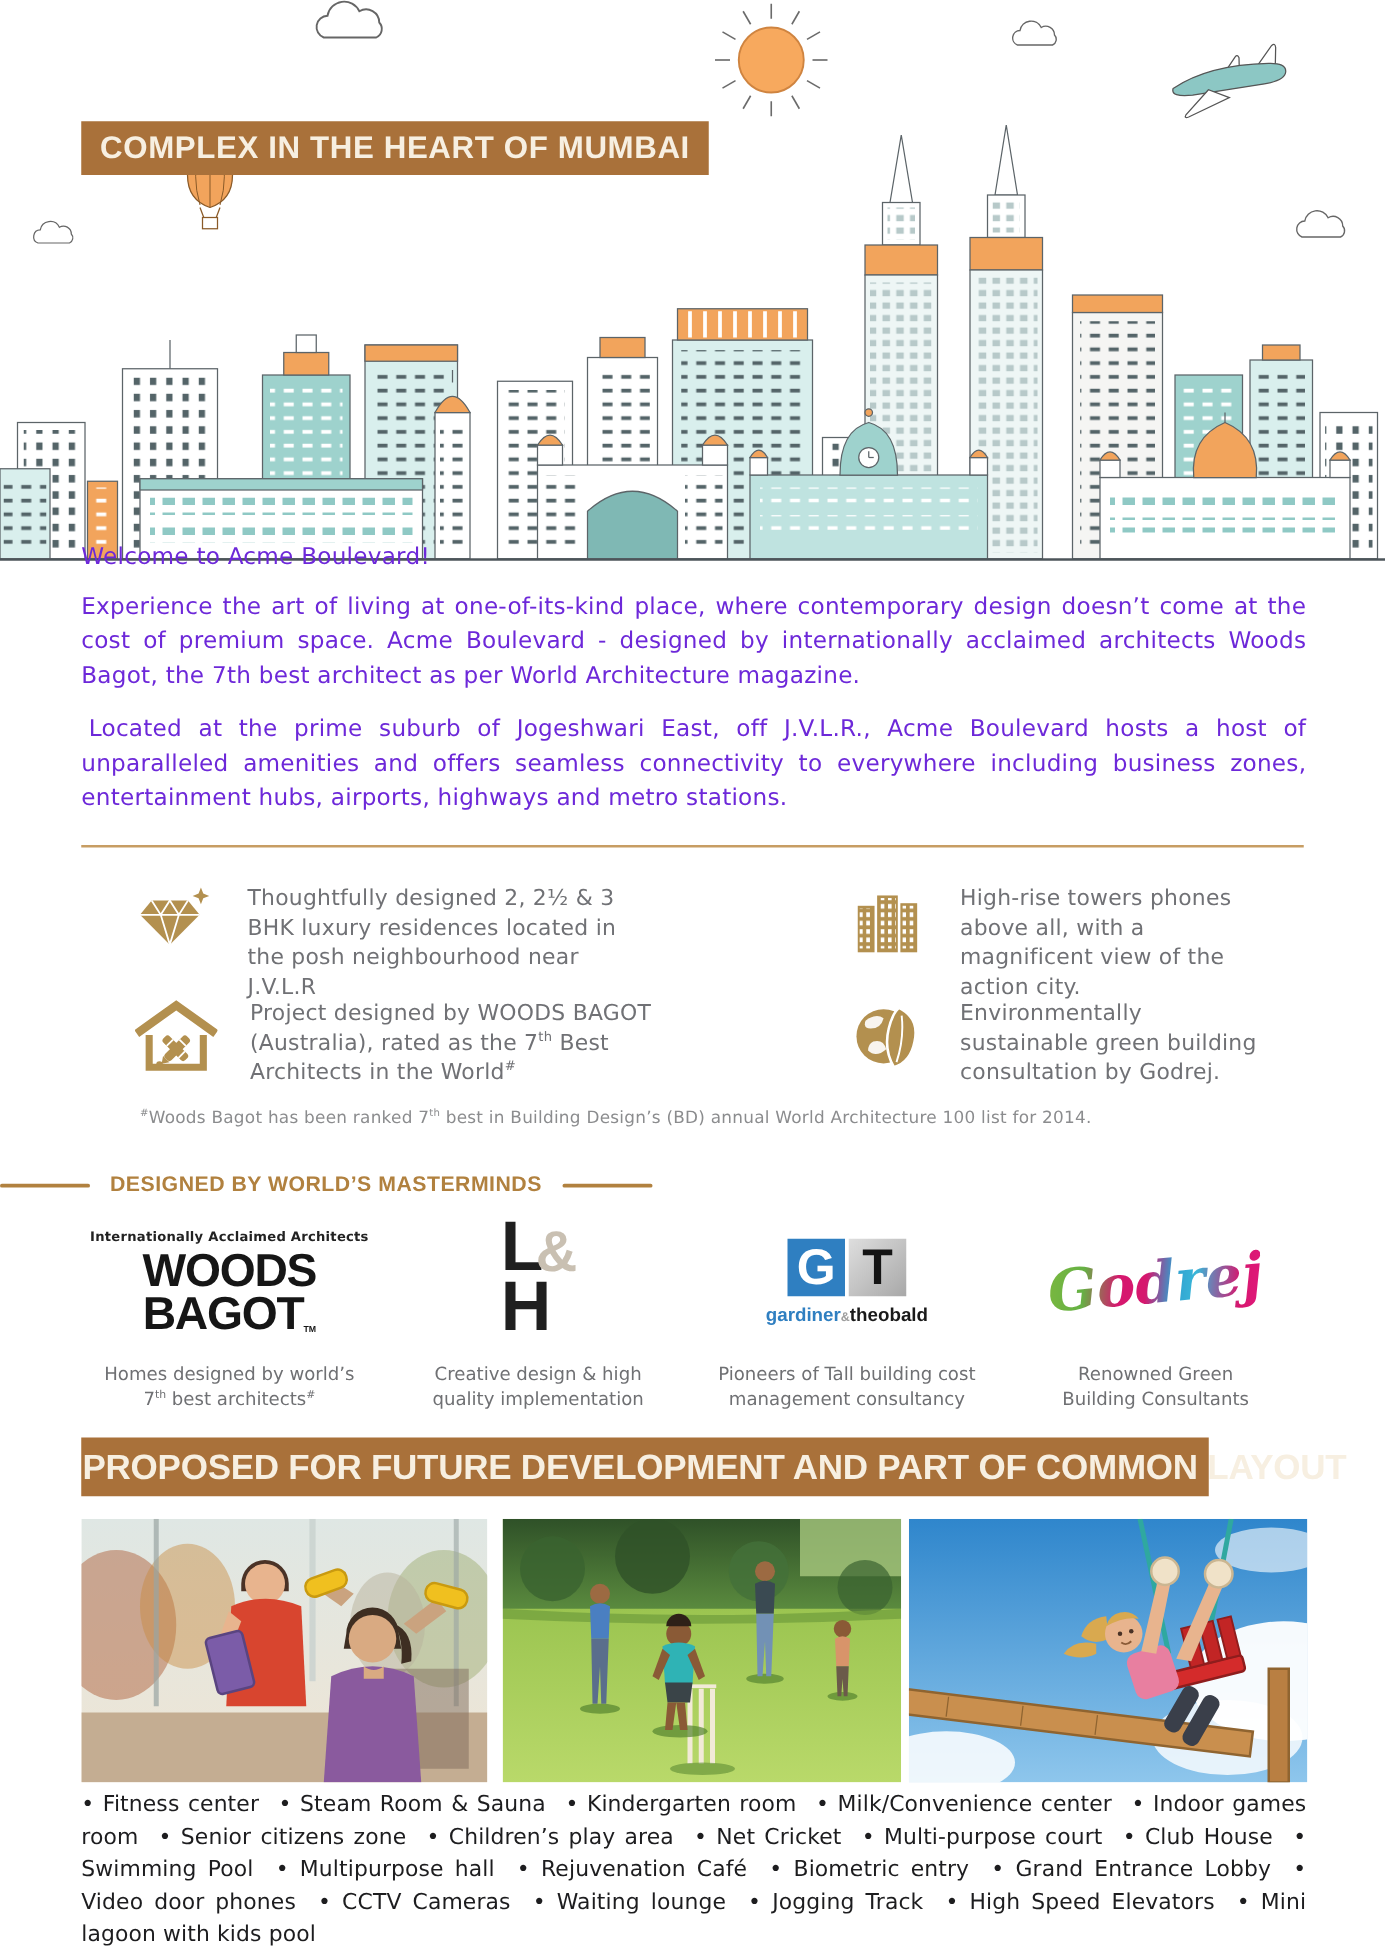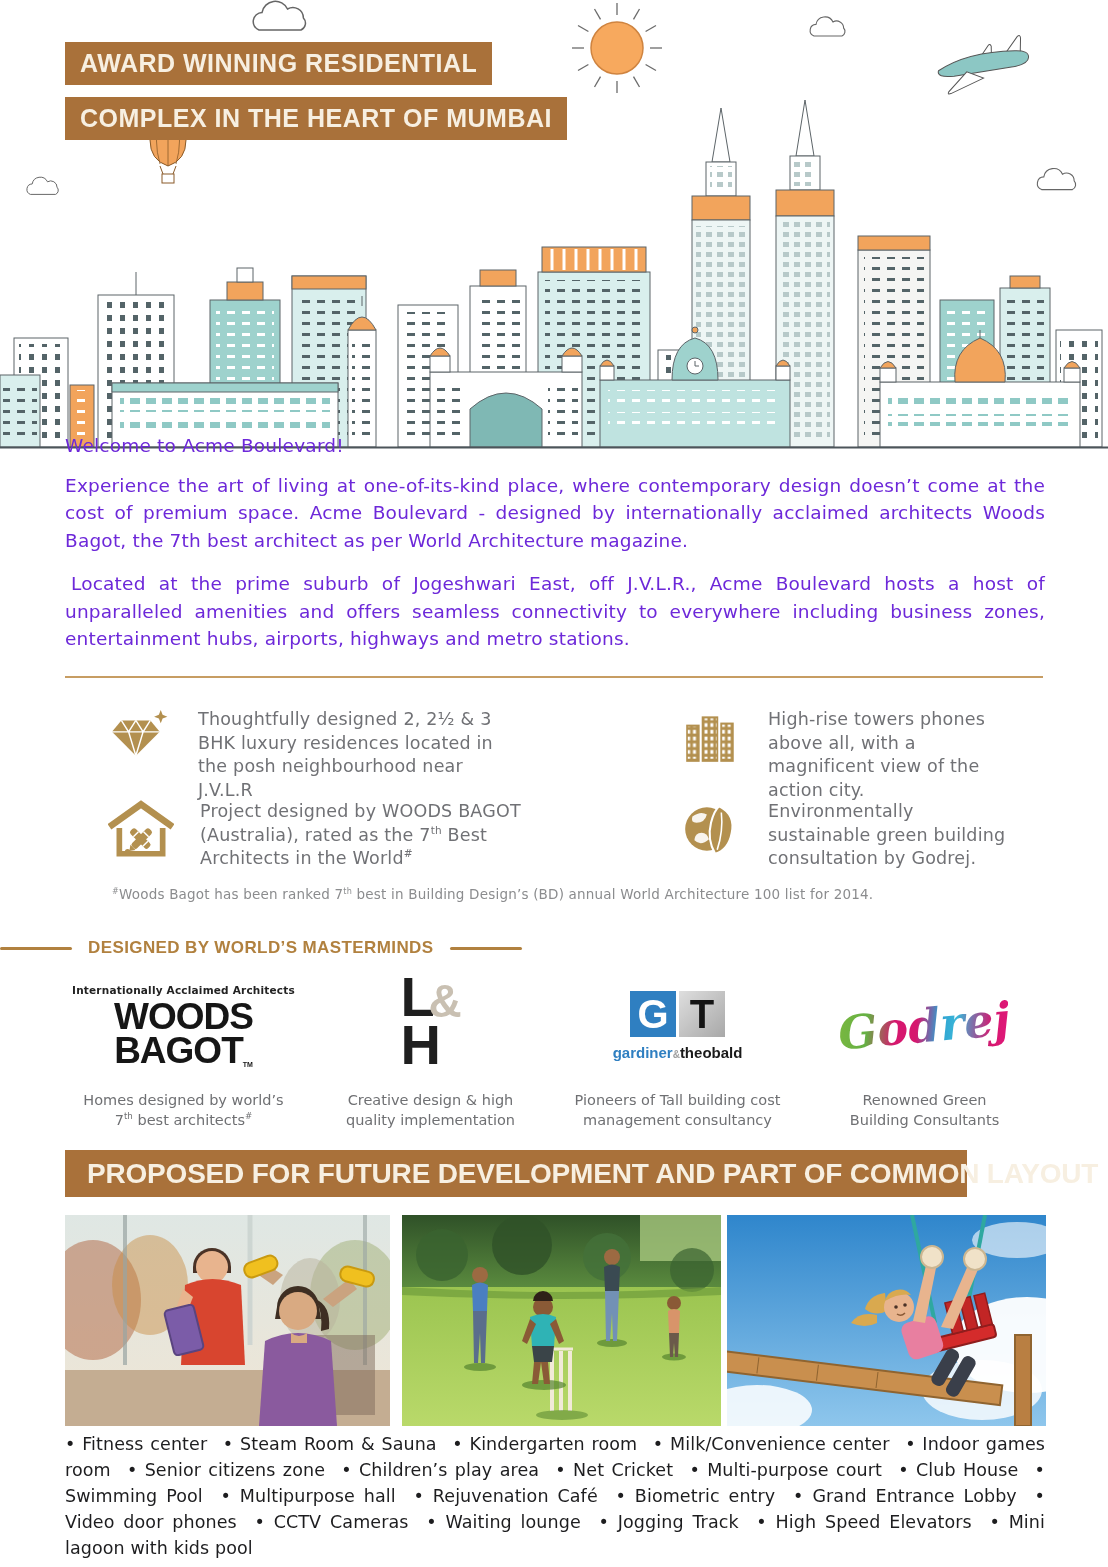--- a/index.html
+++ b/index.html
@@ -56,21 +56,21 @@
   .gt-t{background:linear-gradient(135deg,#dedede 0%,#a8a8a8 100%);color:#141414;}
   .gt-name{margin-top:7px;font-size:15px;font-weight:bold;font-family:"Liberation Sans",sans-serif;}
   .gt-name .n1{color:#2f7fc1;} .gt-name .na{color:#9e9e9e;font-size:10px;} .gt-name .n2{color:#1a1a1a;}
   
   .godrej{font-family:"DejaVu Serif","Liberation Serif",serif;font-style:italic;font-weight:bold;
           font-size:46px;transform:rotate(-5deg);
           background:linear-gradient(100deg,#7cb83f 0%,#65b144 18%,#d6176e 34%,#d6176e 46%,#2f9fd0 58%,#39b6d8 68%,#d6176e 88%,#e3197e 100%);
           -webkit-background-clip:text;background-clip:text;color:transparent;}
   
   .dev-banner{position:absolute;left:65px;top:1150px;width:902px;height:47px;background:#a9713a;
-              color:#f7efe1;font-weight:bold;font-size:28px;line-height:47px;padding-left:22px;
+              color:#f7efe1;font-weight:bold;font-size:28px;line-height:47px;padding-left:1px;
               white-space:nowrap;letter-spacing:-.2px;font-family:"Liberation Sans",sans-serif;box-sizing:border-box;}
   
   .photo{position:absolute;top:1215px;height:211px;overflow:hidden;}
   #photo1{left:65px;width:325px;}
   #photo2{left:402px;width:319px;}
   #photo3{left:727px;width:319px;}
   .photo svg{display:block;}
   
   .amenities{position:absolute;left:65px;top:1431px;width:980px;font-size:17.5px;line-height:26px;
              color:#1d1d1f;text-align:justify;letter-spacing:.1px;}
@@ -235,21 +235,20 @@
     <rect x="436" y="380" width="30" height="60" fill="url(#pdD)"></rect>
     <rect x="548" y="380" width="30" height="60" fill="url(#pdD)"></rect>
     <rect x="608" y="390" width="174" height="12" fill="url(#pdW)"></rect>
     <rect x="608" y="412" width="174" height="12" fill="url(#pdW)"></rect>
     <rect x="888" y="392" width="184" height="12" fill="url(#pat)"></rect>
     <rect x="888" y="414" width="184" height="12" fill="url(#pat)"></rect>
 
     <line x1="0" y1="447.5" x2="1108" y2="447.5" stroke="#4c555a" stroke-width="2"></line>
   </svg>
 
-  <div class="banner" id="banner1">AWARD WINNING RESIDENTIAL</div>
   <div class="banner" id="banner2">COMPLEX IN THE HEART OF MUMBAI</div>
 
   <div class="intro">
     <p id="welcome">Welcome to Acme Boulevard!</p>
     <p id="para1">Experience the art of living at one-of-its-kind place, where contemporary design doesn’t come at the cost of premium space. Acme Boulevard - designed by internationally acclaimed architects Woods Bagot, the 7th best architect as per World Architecture magazine.</p>
     <p id="para2">Located at the prime suburb of Jogeshwari East, off J.V.L.R., Acme Boulevard hosts a host of unparalleled amenities and offers seamless connectivity to everywhere including business zones, entertainment hubs, airports, highways and metro stations.</p>
   </div>
   <div class="divider"></div>
 
   <div class="feature" id="f1">

